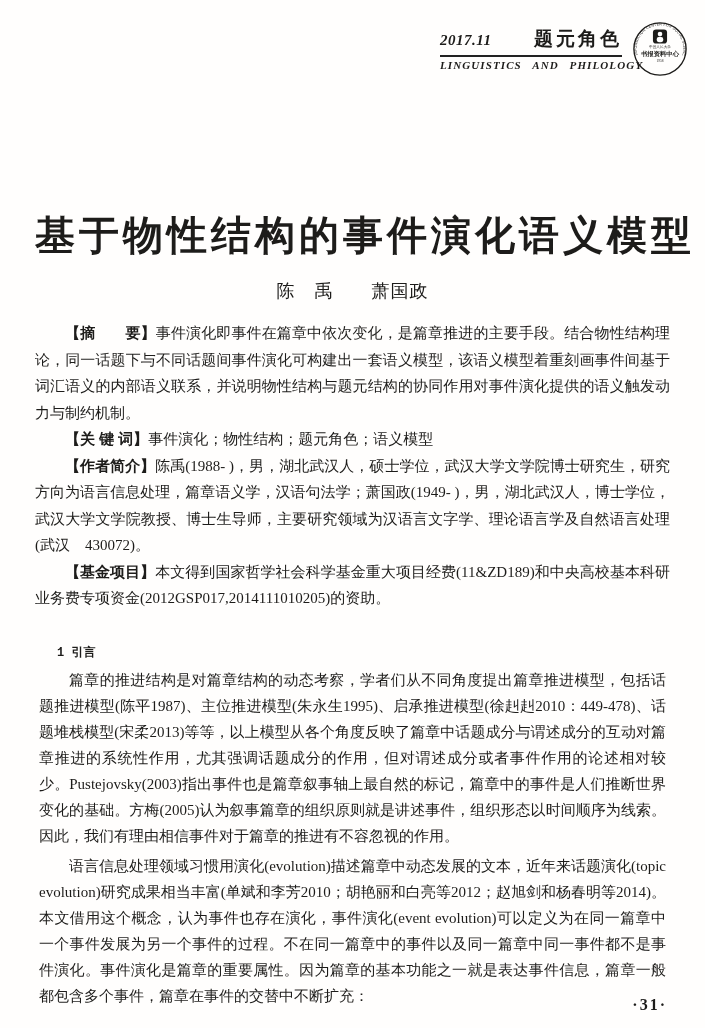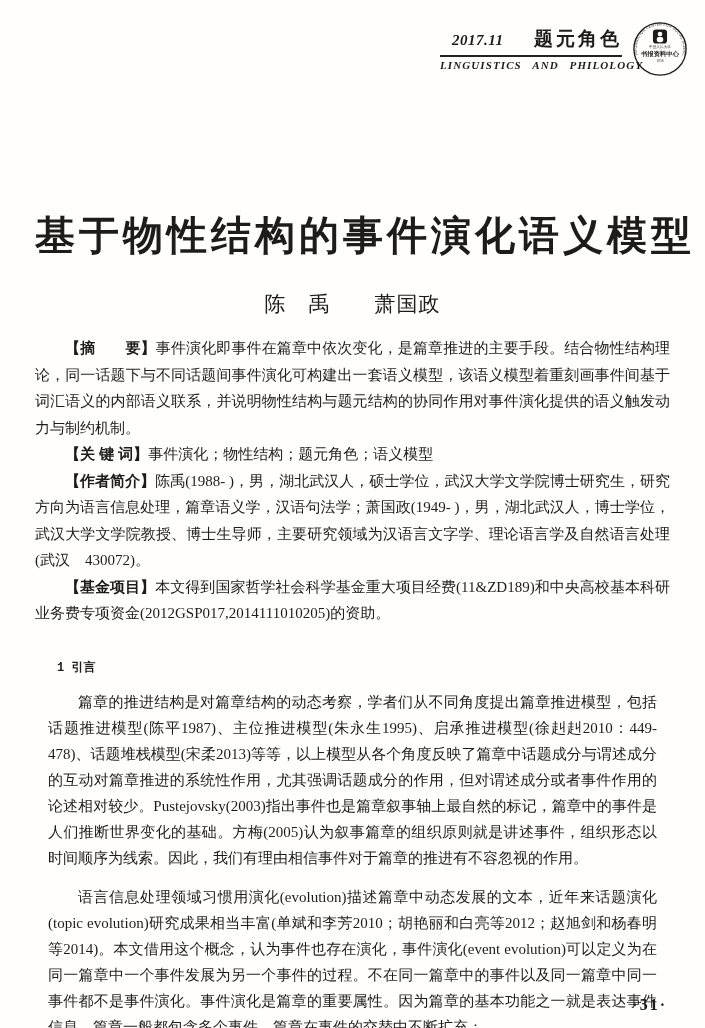--- a/index.html
+++ b/index.html
@@ -20,21 +20,20 @@
     right: 16px;
     display: flex;
     align-items: flex-start;
     gap: 9px;
   }
   .jh-textcol { width: 182px; padding-top: 6px; }
   .jh-row {
     display: flex;
     justify-content: space-between;
     align-items: baseline;
-    margin-left: 12px;
   }
   .jh-issue {
     font-style: italic;
     font-weight: bold;
     font-size: 15px;
     letter-spacing: 0.5px;
   }
   .jh-cat-cn {
     font-size: 19px;
     font-weight: 600;
@@ -63,22 +62,22 @@
     margin: 216px 0 0 0;
     font-size: 40px;
     font-weight: bold;
     text-align: center;
     letter-spacing: 4px;
     line-height: 1.15;
     white-space: nowrap;
     font-family: Liberation Mono, monospace;
   }
   .article-authors {
-    margin-top: 28px;
-    font-size: 21px;
+    margin-top: 17px;
+    font-size: 18px;
     text-align: center;
     letter-spacing: 1px;
   }
 
   .meta-block { margin-top: 17px; }
   .meta-p {
     margin: 0;
     font-size: 15px;
     line-height: 26.5px;
     text-align: justify;
@@ -87,21 +86,21 @@
   .meta-label { font-weight: bold; font-family: "Liberation Sans", "DejaVu Sans", sans-serif; font-size: 15px; margin-top: 12px; }
 
   .section-heading {
     margin: 32px 0 6px 0;
     padding-left: 22px;
     font-size: 12px;
     font-weight: bold;
     font-family: Liberation Mono, monospace;
   }
   .body-p {
-    margin: 13px;
+    margin: 4px;
     font-size: 15px;
     line-height: 26px;
     text-align: justify;
     text-indent: 2em;
   }
 
   .page-number {
     position: absolute;
     right: 38px;
     bottom: 14px;

